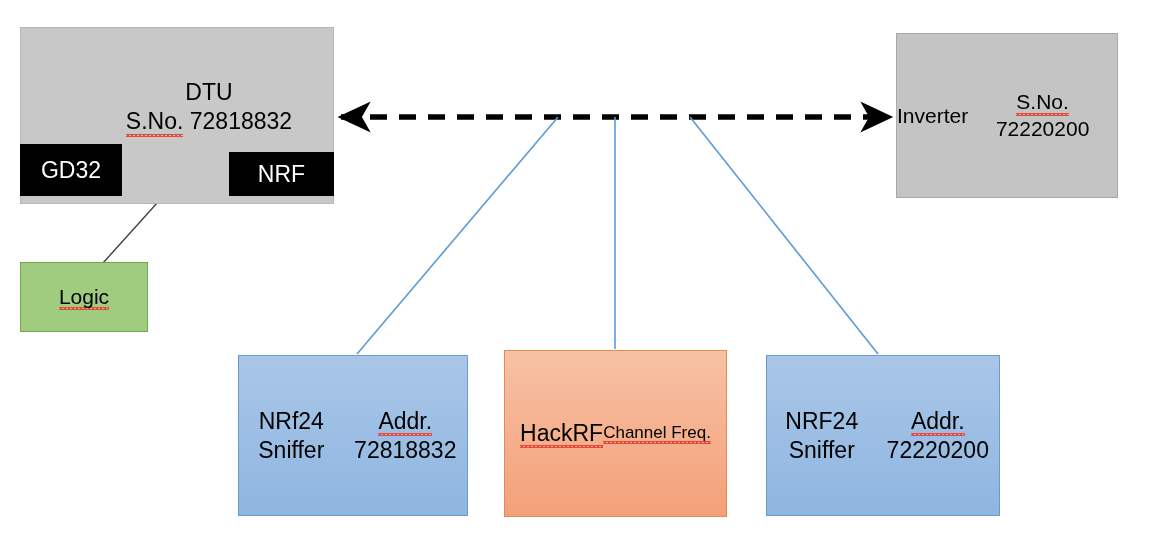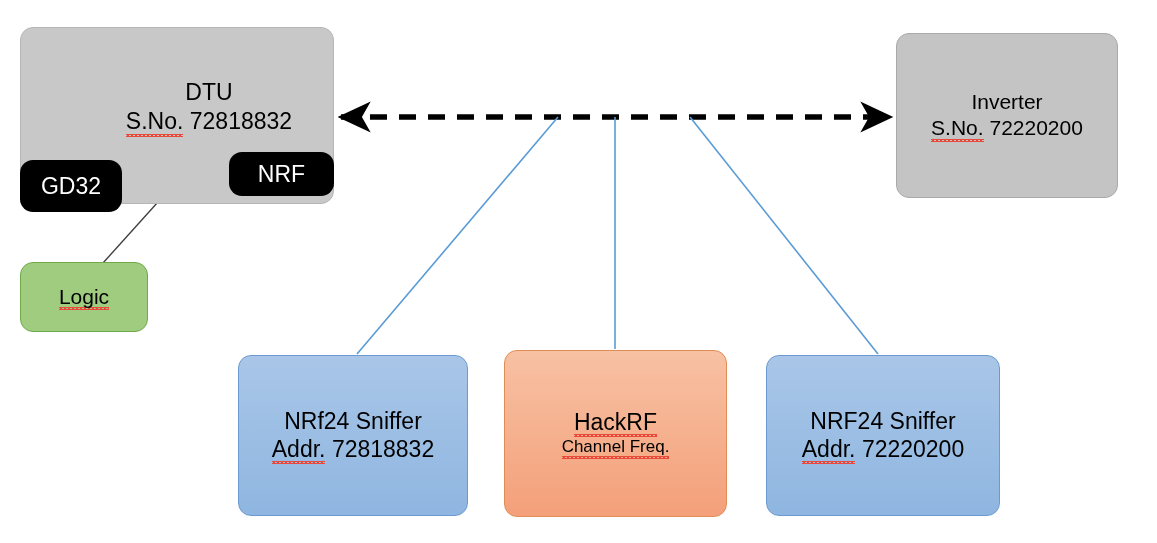--- a/index.html
+++ b/index.html
@@ -16,26 +16,25 @@
     position: relative;
     width: 1157px;
     height: 543px;
     background: #ffffff;
     overflow: hidden;
   }
   .node {
     position: absolute;
     box-sizing: border-box;
     display: flex;
-    flex-direction: column;
+    flex-direction: row;
     align-items: center;
     justify-content: center;
     text-align: center;
     line-height: 1.22;
-    border-radius: 13px;
   }
 
   
   #dtu-box {
     left: 20px; top: 27px; width: 314px; height: 177px;
     background: #c8c8c8;
     border: 1px solid #b6b6b6;
   }
   #dtu-label {
     position: absolute;
@@ -51,21 +50,21 @@
     display: inline-block;
     padding-bottom: 1px;
     background-image:
       linear-gradient(45deg, transparent 42%, #e8493b 42%, #e8493b 58%, transparent 58%),
       linear-gradient(-45deg, transparent 42%, #e8493b 42%, #e8493b 58%, transparent 58%);
     background-size: 4px 3px;
     background-repeat: repeat-x;
     background-position: 0 100%;
   }
   #gd32-box {
-    left: 20px; top: 160px; width: 102px; height: 52px;
+    left: 20px; top: 144px; width: 102px; height: 52px;
     background: #000000;
     color: #ffffff;
     font-size: 23px;
   }
   #nrf-box {
     left: 229px; top: 152px; width: 105px; height: 44px;
     background: #000000;
     color: #ffffff;
     font-size: 23px;
   }

